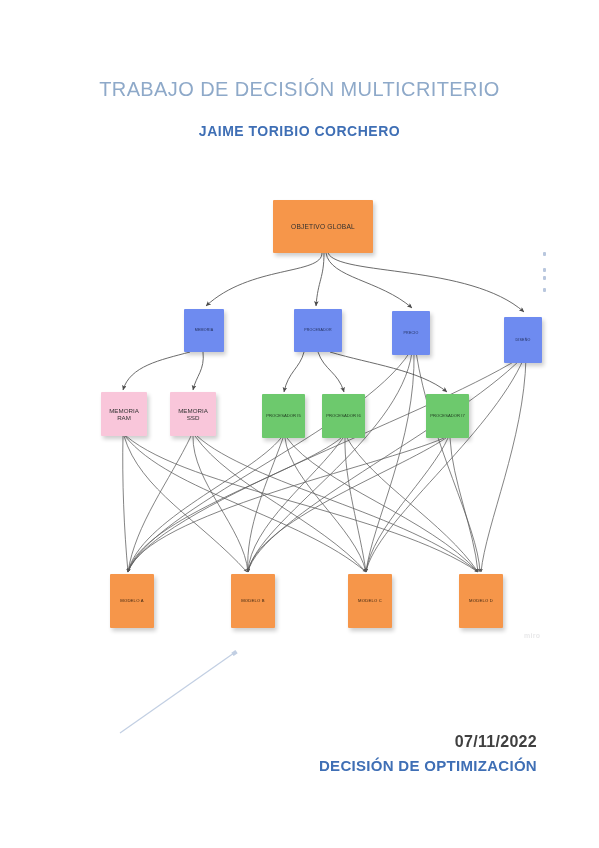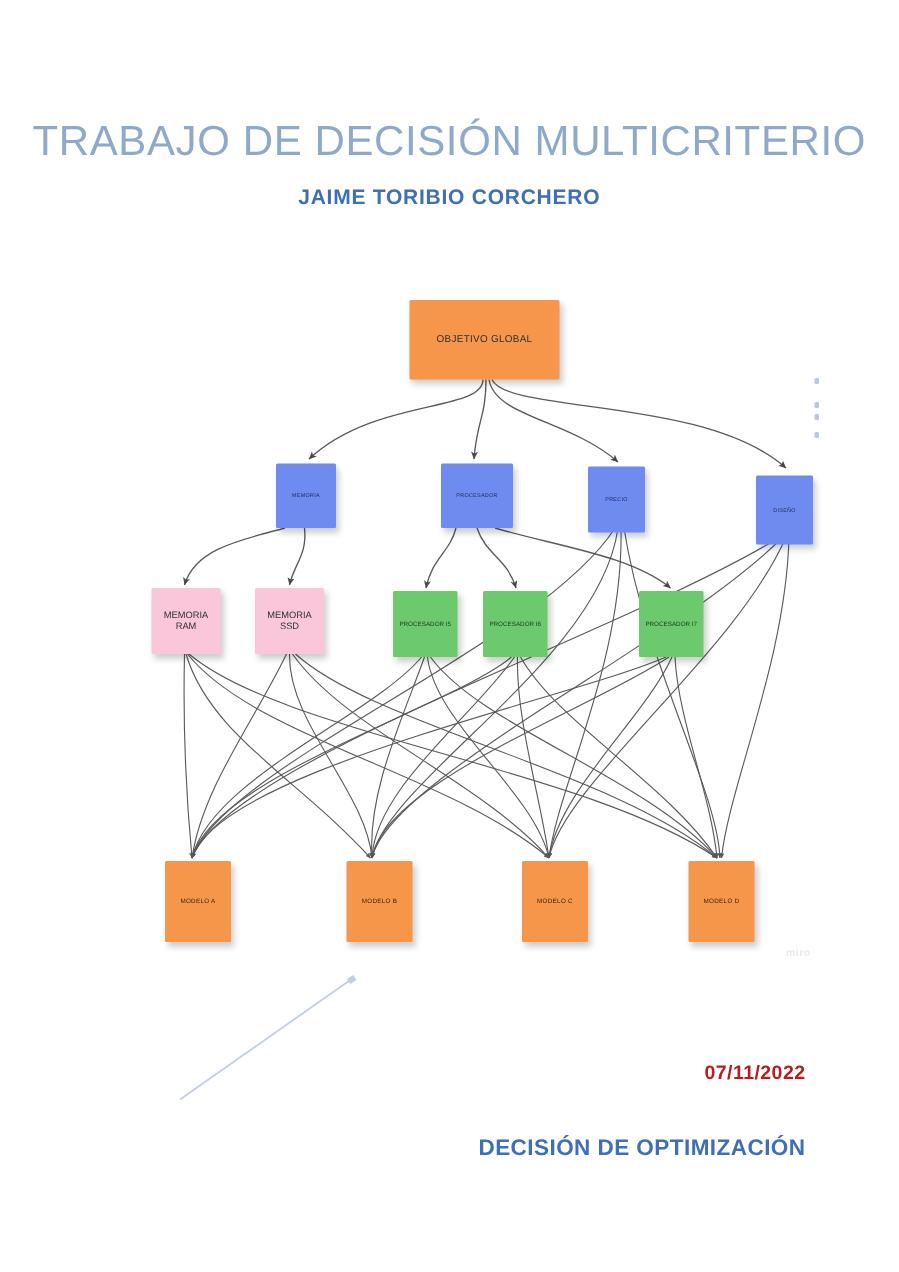--- a/index.html
+++ b/index.html
@@ -17,21 +17,21 @@
     background: #ffffff;
   }
 
   
   #doc-title {
     position: absolute;
     left: 0;
     top: 78px;
     width: 599px;
     text-align: center;
-    font-size: 28px;
+    font-size: 20px;
     letter-spacing: 0.4px;
     font-weight: 400;
     color: #8ea9c9;
     white-space: nowrap;
   }
   #doc-author {
     position: absolute;
     left: 0;
     top: 123px;
     width: 599px;
@@ -40,24 +40,24 @@
     font-weight: bold;
     letter-spacing: 0.5px;
     color: #3f6fb5;
     white-space: nowrap;
   }
 
   
   #doc-date {
     position: absolute;
     right: 62px;
-    top: 707px;
-    font-size: 13px;
-    font-weight: bold;
-    color: #b91c1c;
+    top: 733px;
+    font-size: 16px;
+    font-weight: bold;
+    color: #404040;
     letter-spacing: 0.3px;
   }
   #doc-subject {
     position: absolute;
     right: 62px;
     top: 757px;
     font-size: 15px;
     font-weight: bold;
     color: #3f6fb5;
     letter-spacing: 0.3px;

